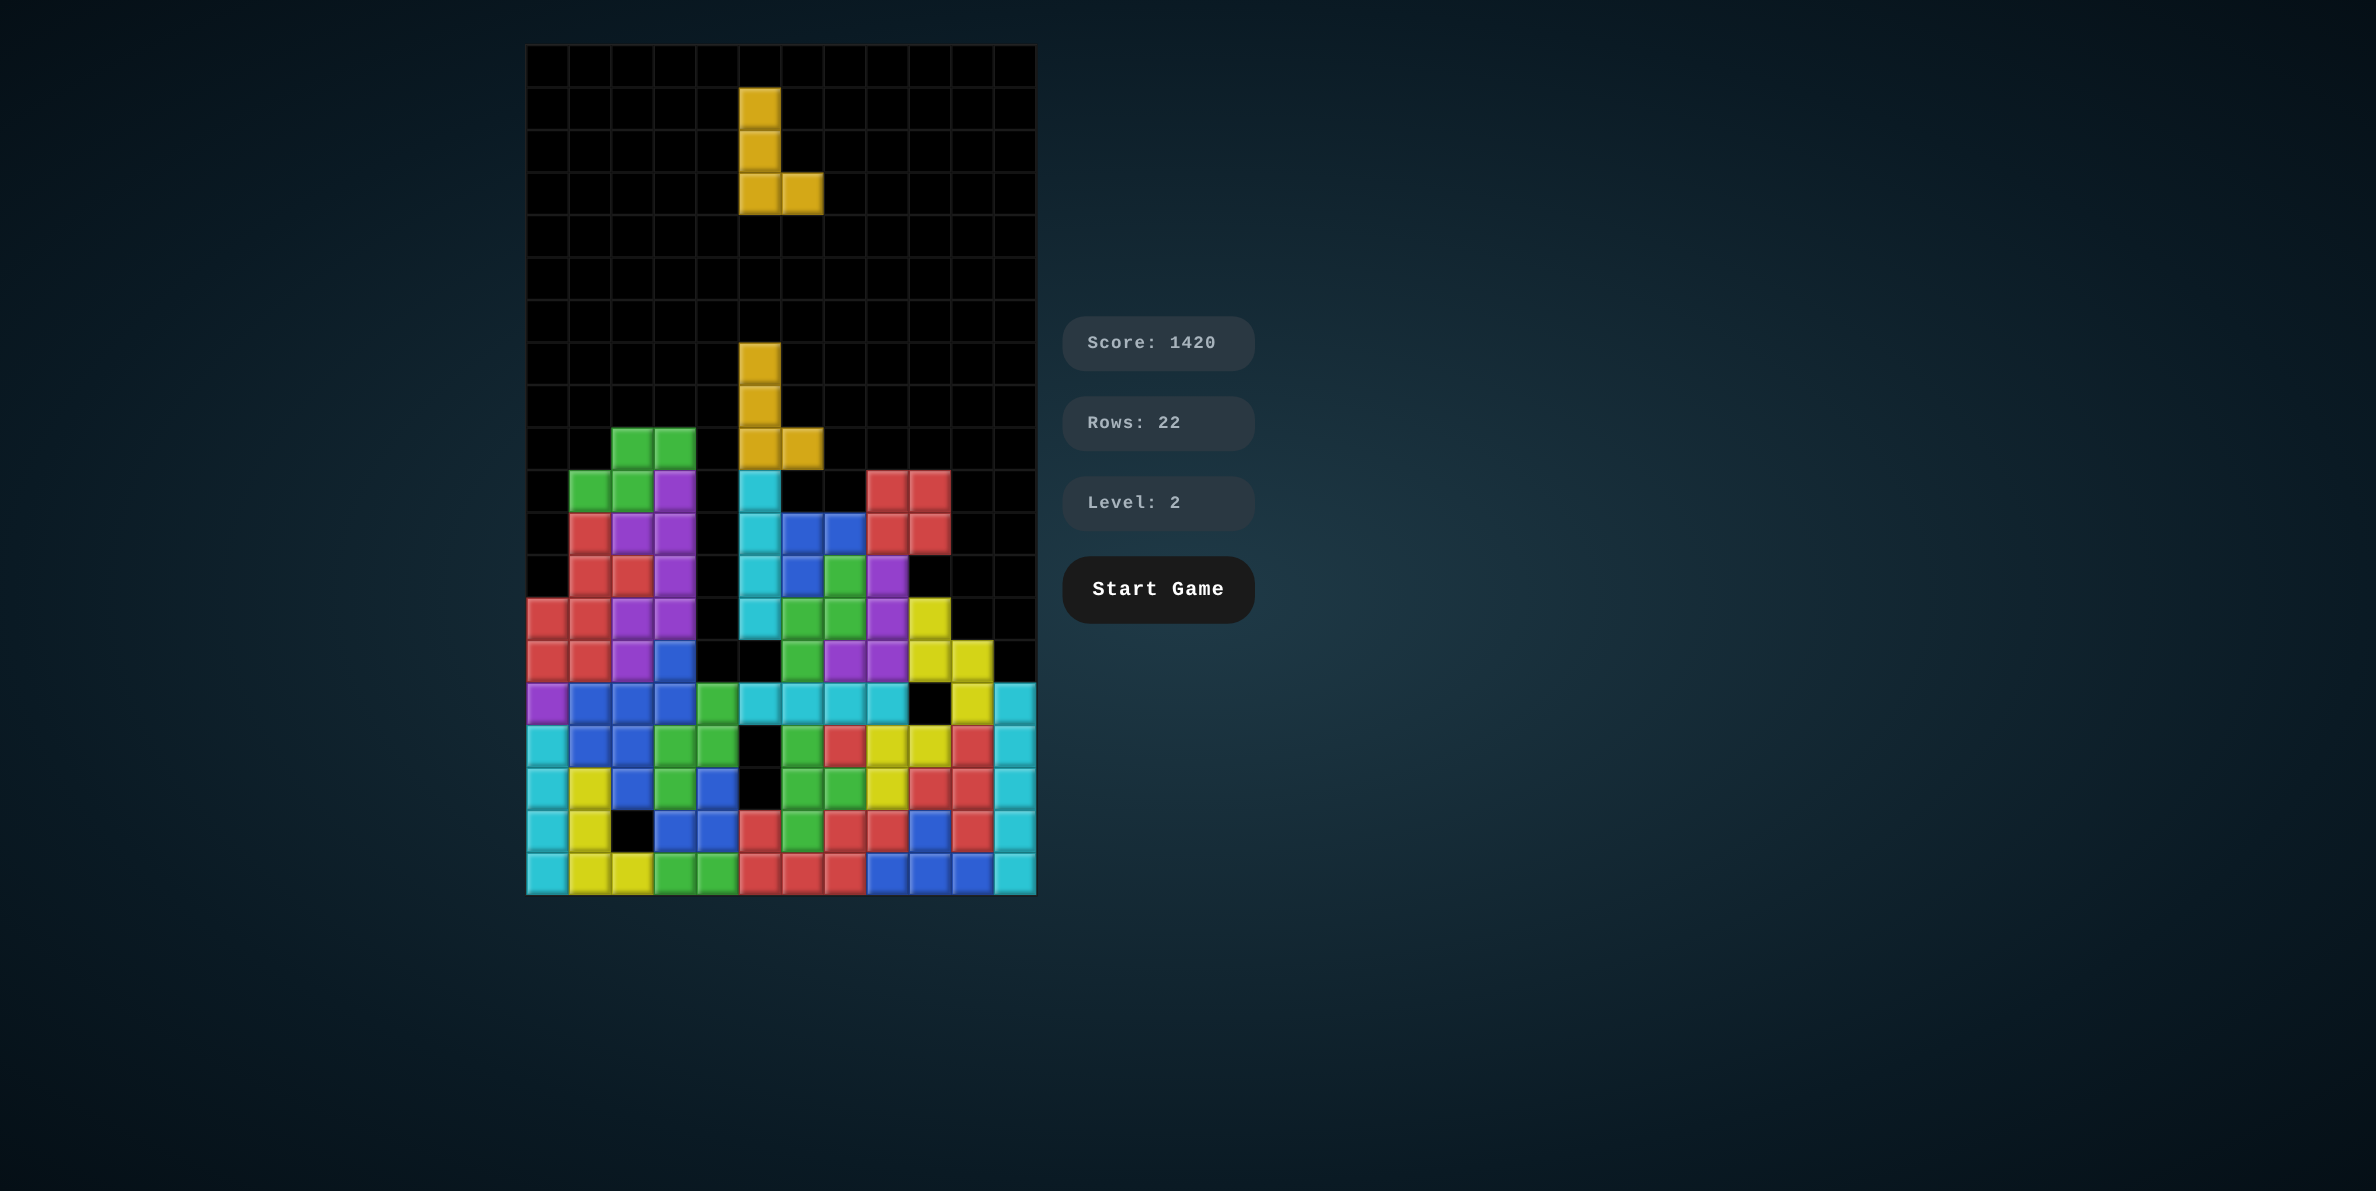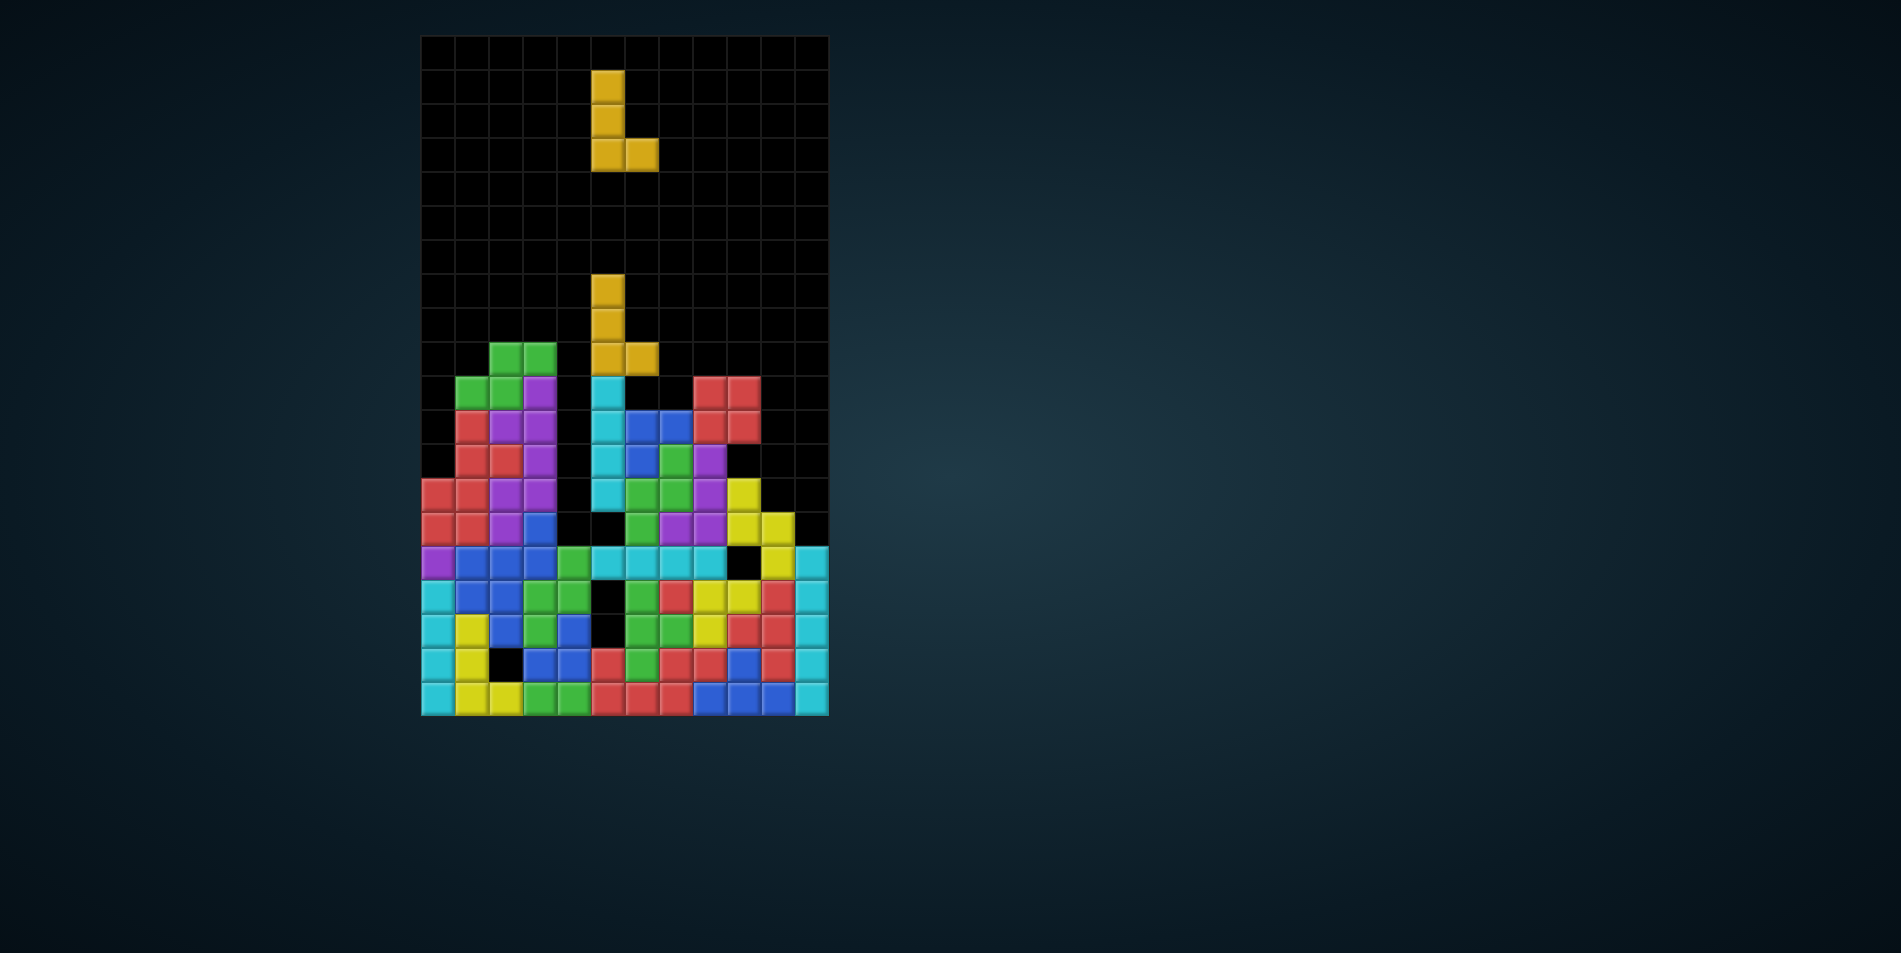--- a/index.html
+++ b/index.html
@@ -310,13 +310,28 @@
       <div class="cell filled" style="background: rgb(63, 185, 63);"></div>
       <div class="cell filled" style="background: rgb(63, 185, 63);"></div>
       <div class="cell filled" style="background: rgb(209, 69, 69);"></div>
       <div class="cell filled" style="background: rgb(209, 69, 69);"></div>
       <div class="cell filled" style="background: rgb(209, 69, 69);"></div>
       <div class="cell filled" style="background: rgb(46, 95, 212);"></div>
       <div class="cell filled" style="background: rgb(46, 95, 212);"></div>
       <div class="cell filled" style="background: rgb(46, 95, 212);"></div>
       <div class="cell filled" style="background: rgb(43, 197, 212);"></div>
     </div>
+  <div class="side-panel">
+    <div class="info-box">
+      <span>Score:</span>
+      <span>1420</span>
+    </div>
+    <div class="info-box">
+      <span>Rows:</span>
+      <span>22</span>
+    </div>
+    <div class="info-box">
+      <span>Level:</span>
+      <span>2</span>
+    </div>
+    <button class="start-button">Start Game</button>
+  </div>
 </div>
 
 </body></html>

